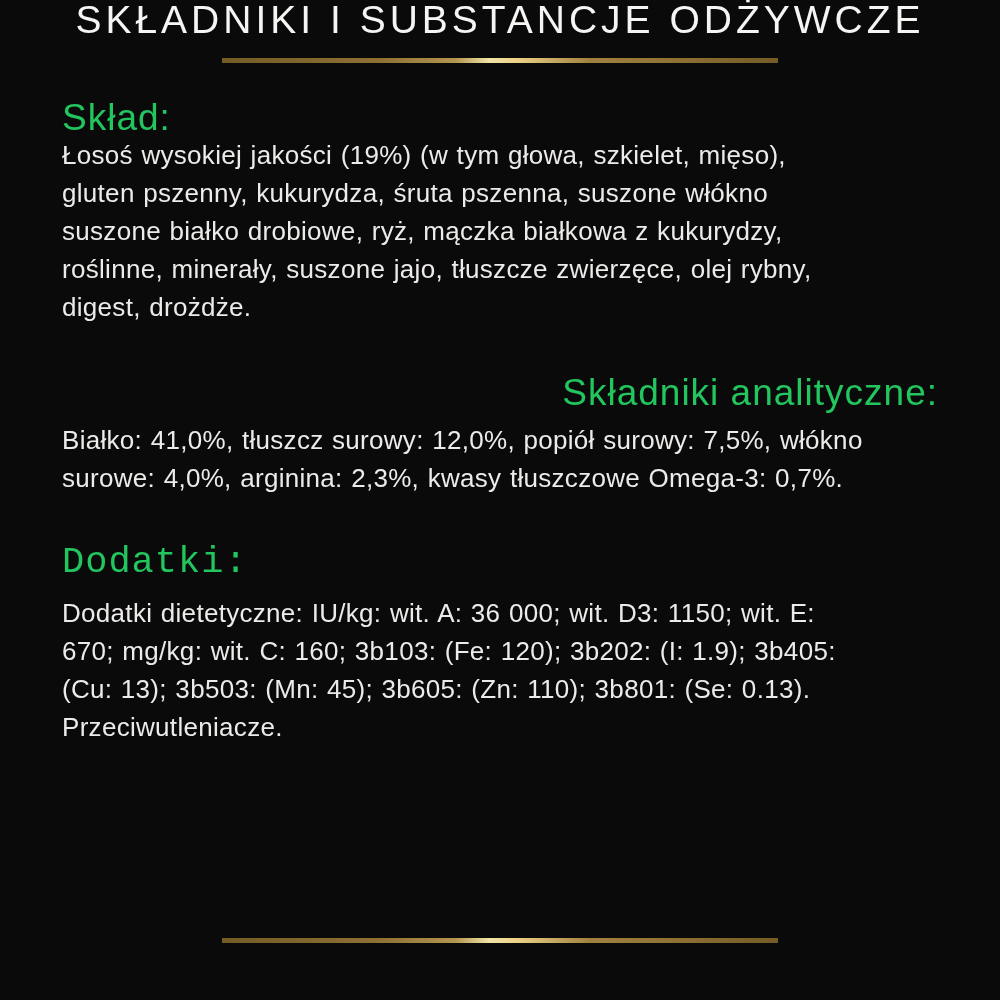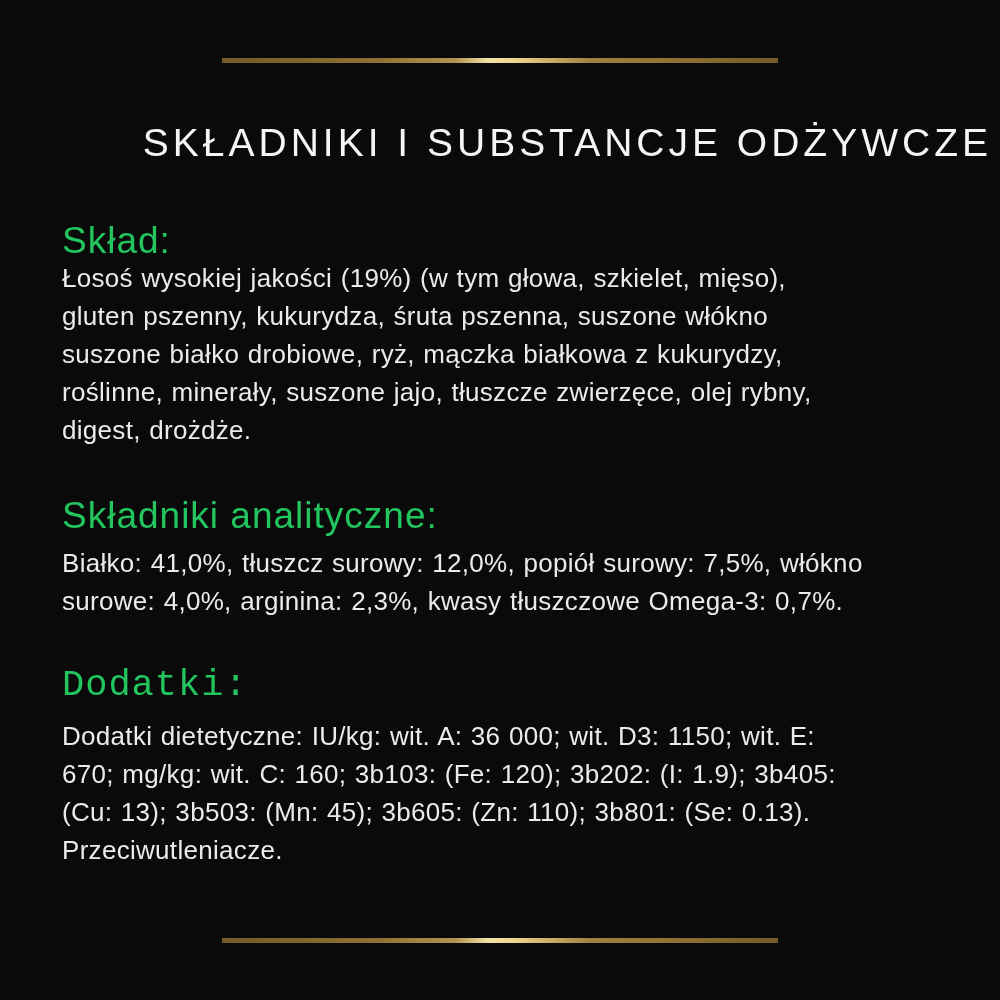--- a/index.html
+++ b/index.html
@@ -16,41 +16,40 @@
     left: 222px;
     width: 556px;
     height: 5px;
     background: linear-gradient(90deg,
       #745b26 0%, #8d7033 28%, #b3944f 42%, #f2e3a6 48%,
       #ecd287 53%, #a1813e 66%, #8d7033 82%, #745b26 100%);
   }
   .divider.top { top: 58px; }
   .divider.bottom { top: 938px; }
   h1.title {
-    margin: 8px;
-    padding-top: 115px;
-    text-align: right;
+    margin: 0;
+    text-align: center;
     font-size: 39px;
     line-height: 1;
     font-weight: 400;
     letter-spacing: 4px;
     color: #f6f5f3;
     white-space: nowrap;
   }
   .content { padding: 0 62px; }
   h2.section-heading {
     margin: 0;
     font-size: 37px;
     line-height: 1;
     font-weight: 500;
     letter-spacing: 1px;
     color: #22c55e;
   }
   .sec-1 h2 { margin-top: 60px; }
-  .sec-2 h2 { margin-top: 48px; }
+  .sec-2 h2 { margin-top: 48px; text-align: right; }
   .sec-3 h2 { margin-top: 47px; font-family: Liberation Mono, monospace; }
   .body { margin: 0; }
   .sec-1 .body { margin-top: 0; }
   .sec-2 .body { margin-top: 10px; }
   .sec-3 .body { margin-top: 13px; }
   .ln {
     font-size: 26px;
     line-height: 38px;
     letter-spacing: 0.3px;
     word-spacing: 1px;

